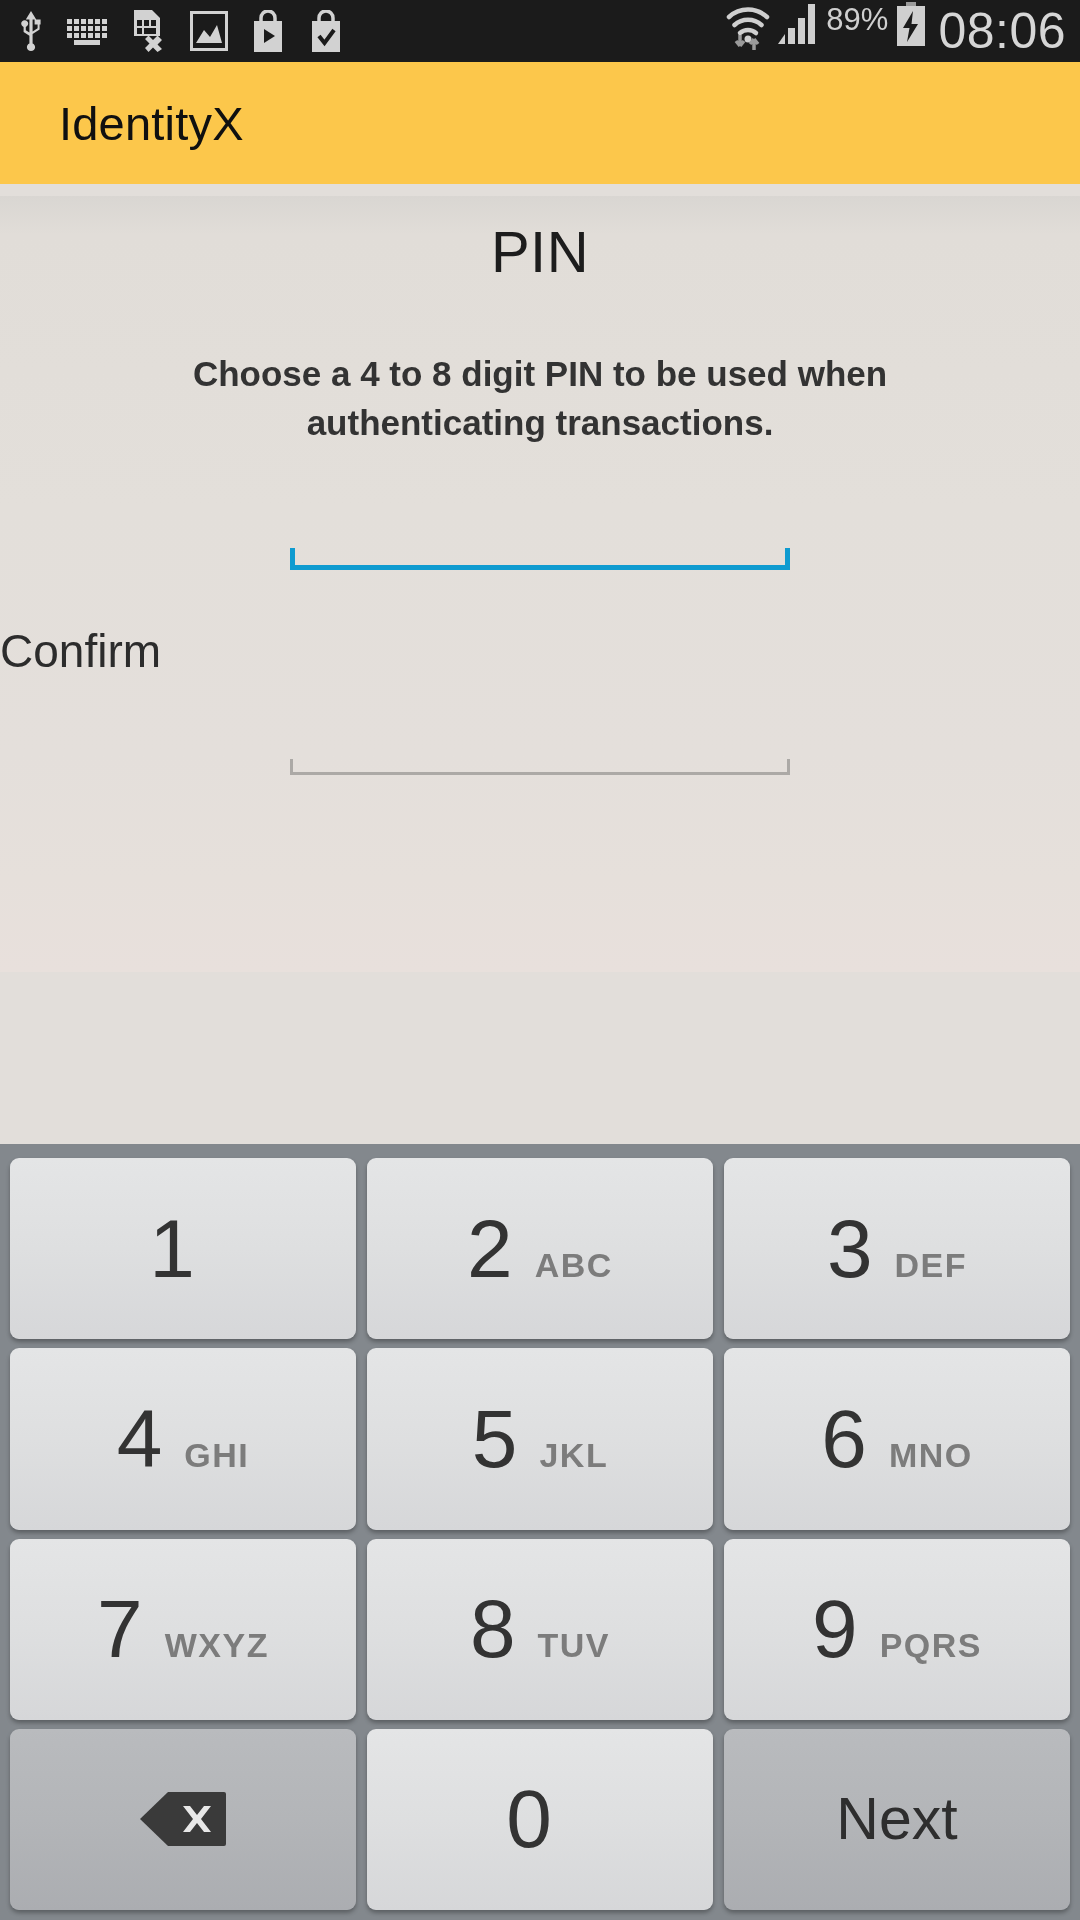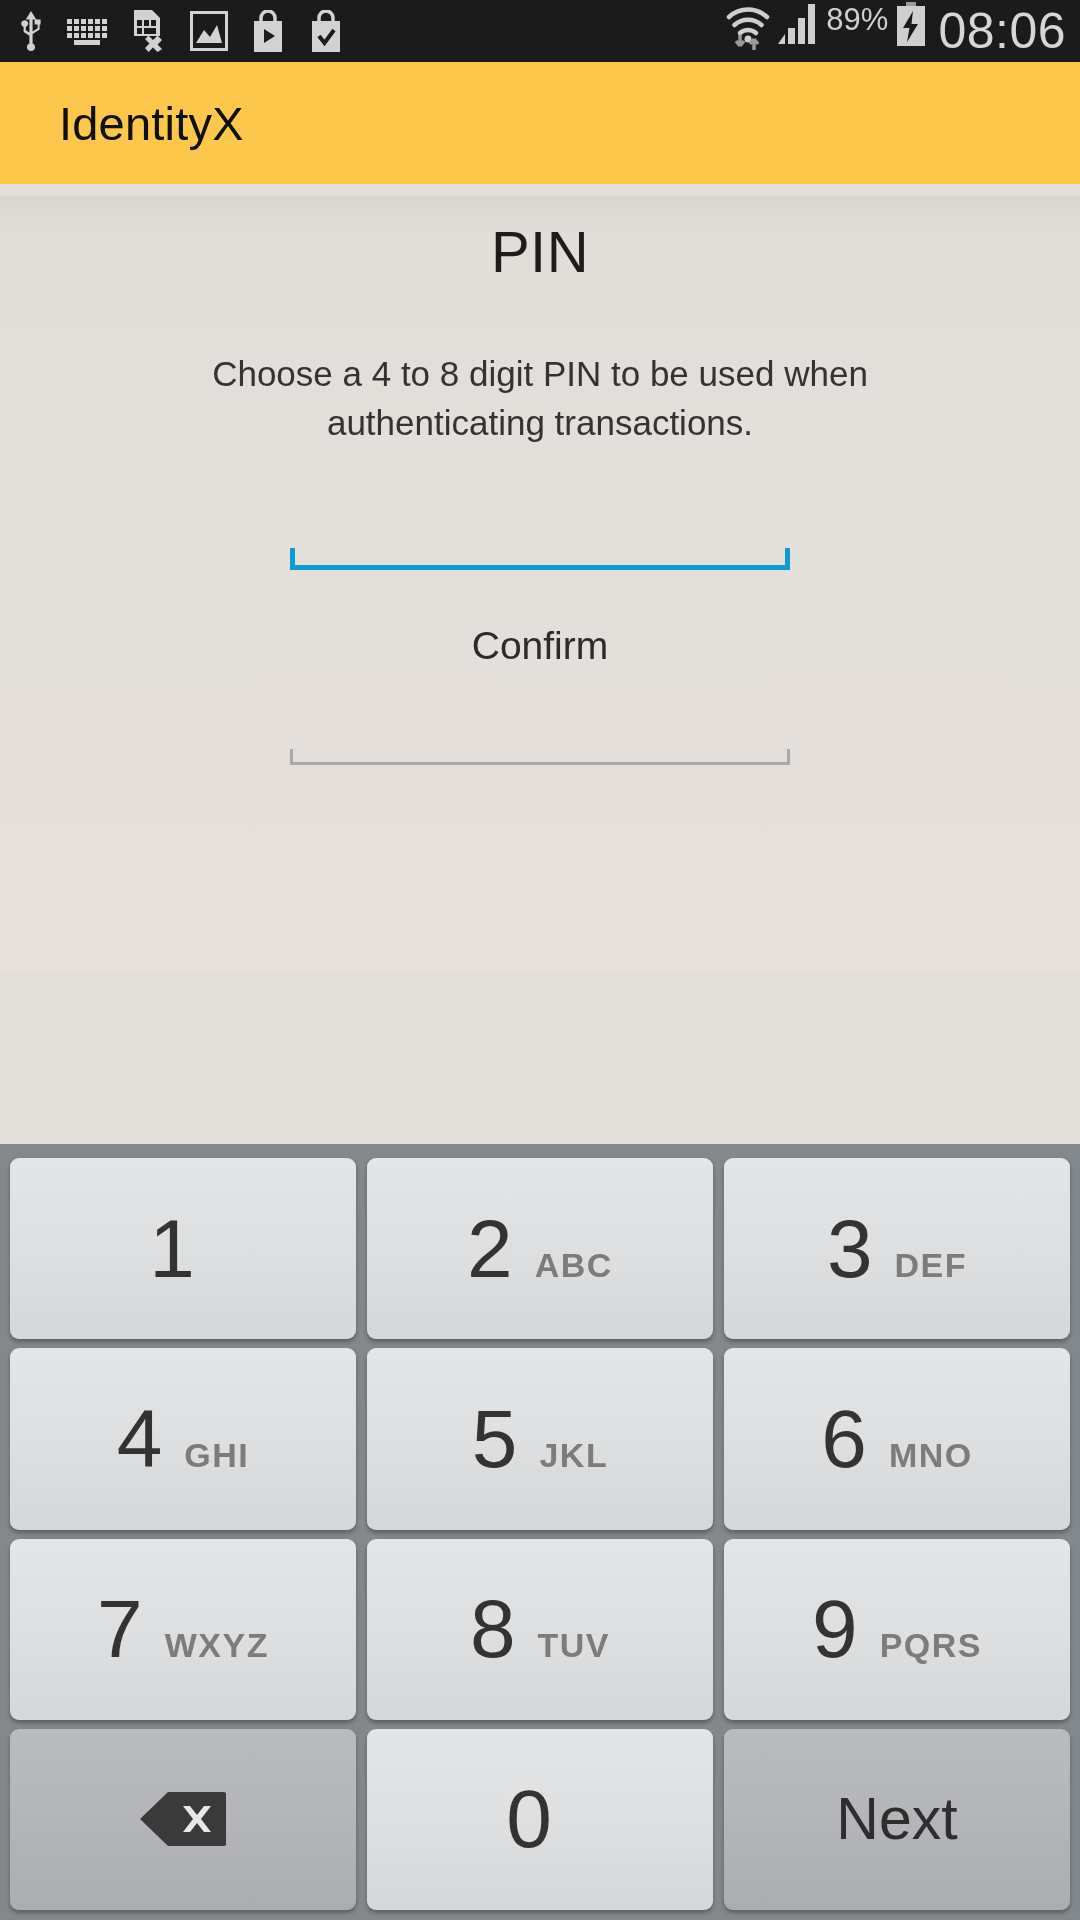--- a/index.html
+++ b/index.html
@@ -64,21 +64,21 @@
     margin-top:22px;
     letter-spacing:0.5px;
   }
   #instructions {
     text-align:center;
     font-size:35px;
     color:#333333;
     line-height:49px;
     margin-top:64px;
     padding:0 118px;
-    font-weight:400;
+    font-weight:700;
   }
 
   .field-wrap { margin-top:0; }
   .field {
     position:relative;
     width:500px;
     margin:0 auto;
     height:34px;
   }
   .field .underline {
@@ -92,22 +92,21 @@
     width:5px;
     height:22px;
   }
   .field .tick.left { left:0; }
   .field .tick.right { right:0; }
 
   #pin-field-row { margin-top:89px; }
   #pin-field .underline, #pin-field .tick { background:#0F9BD0; }
 
   #confirm-label {
-    text-align:center;
-    font-size:39px;
+    font-size:46px;
     color:#2c2c2c;
     margin-top:54px;
     font-weight:400;
   }
 
   #confirm-field-row { margin-top:63px; }
   #confirm-field .underline { background:#ACA9A6; height:3px; }
   #confirm-field .tick { background:#ACA9A6; width:3px; height:16px; }
 
   

